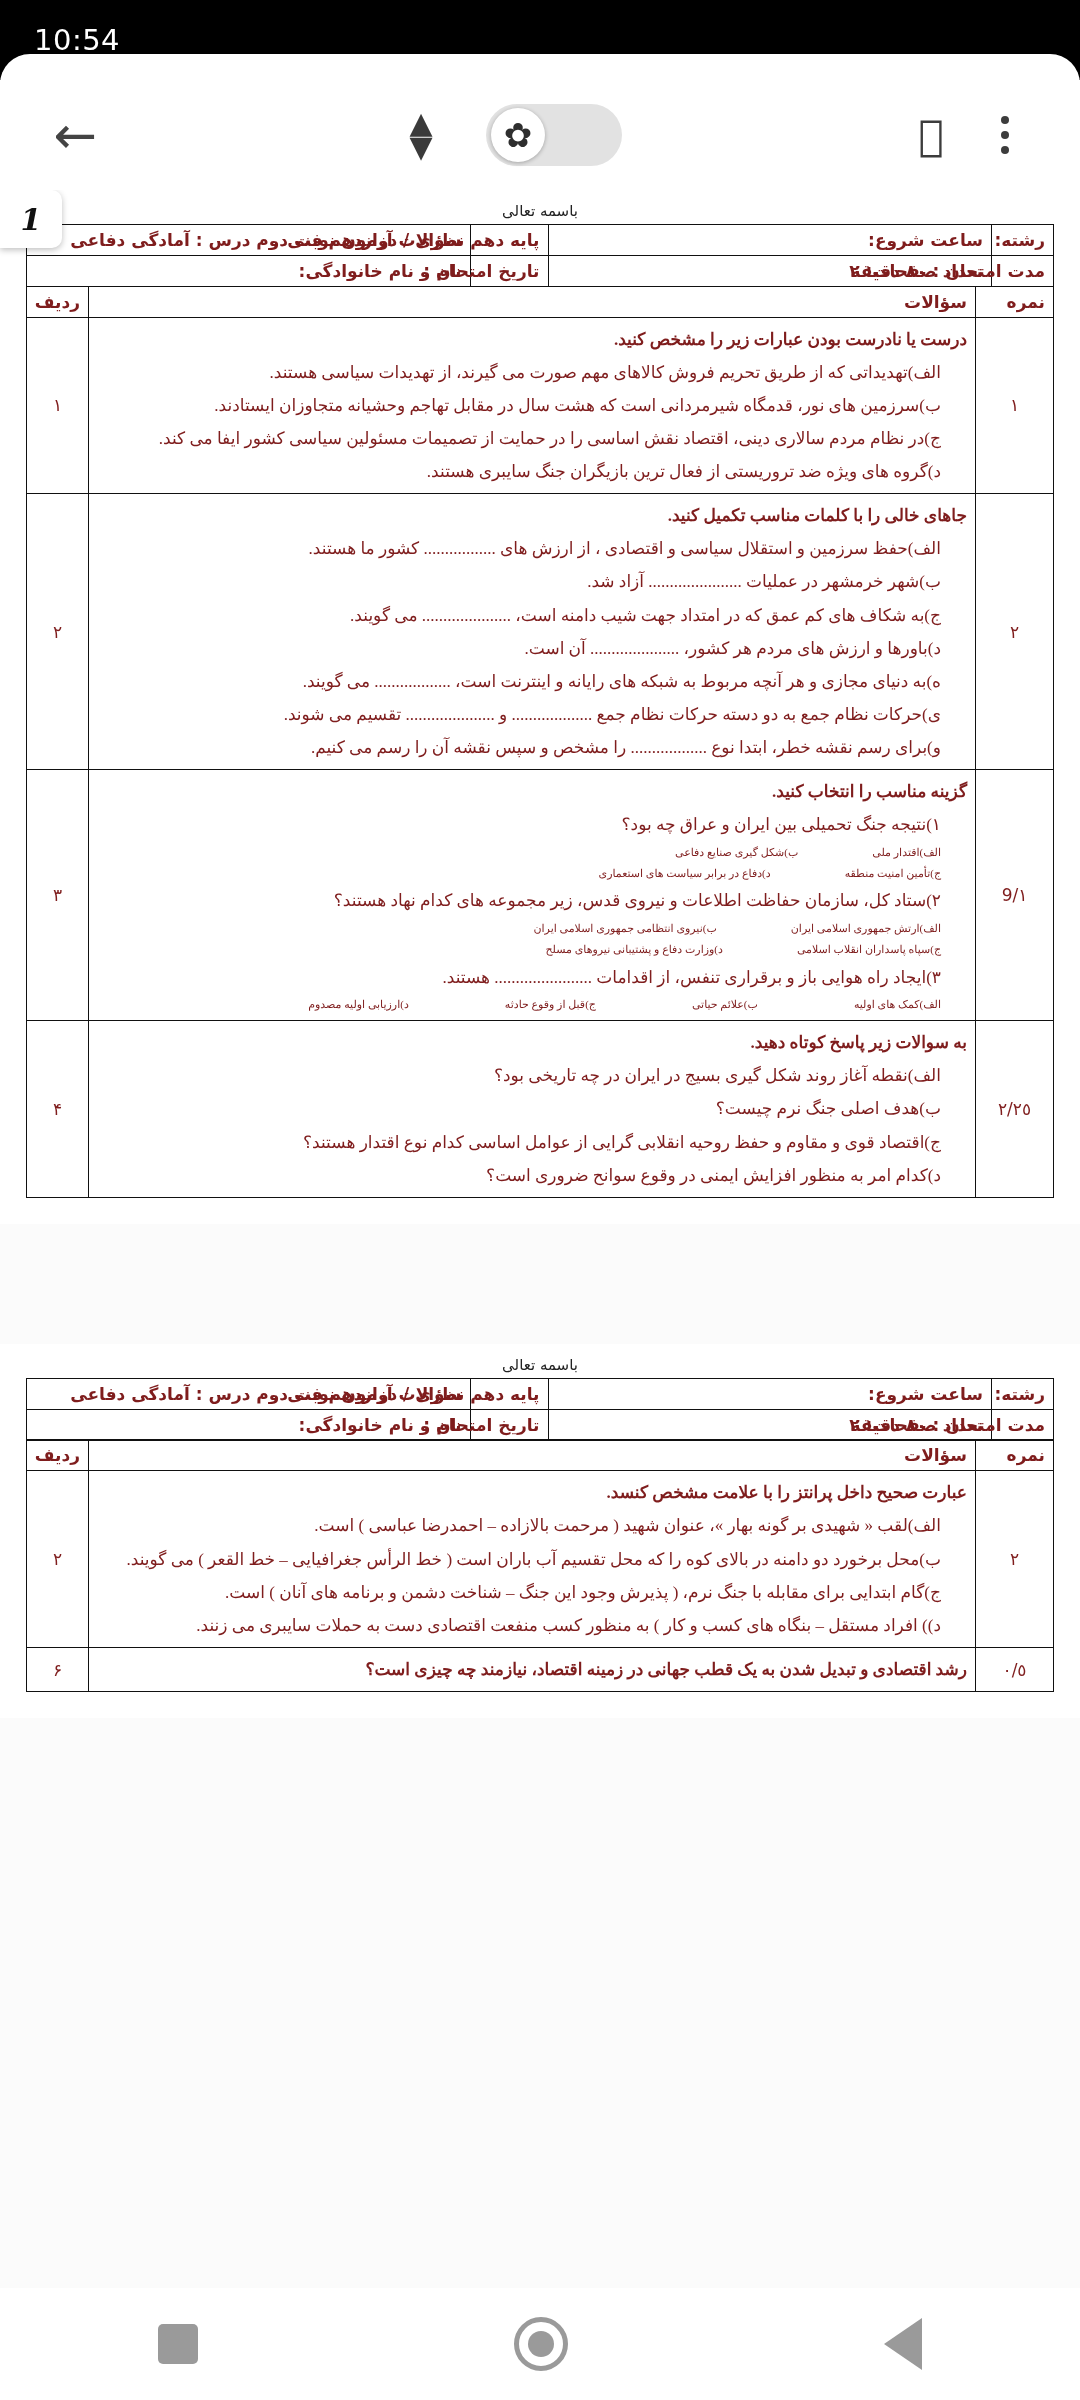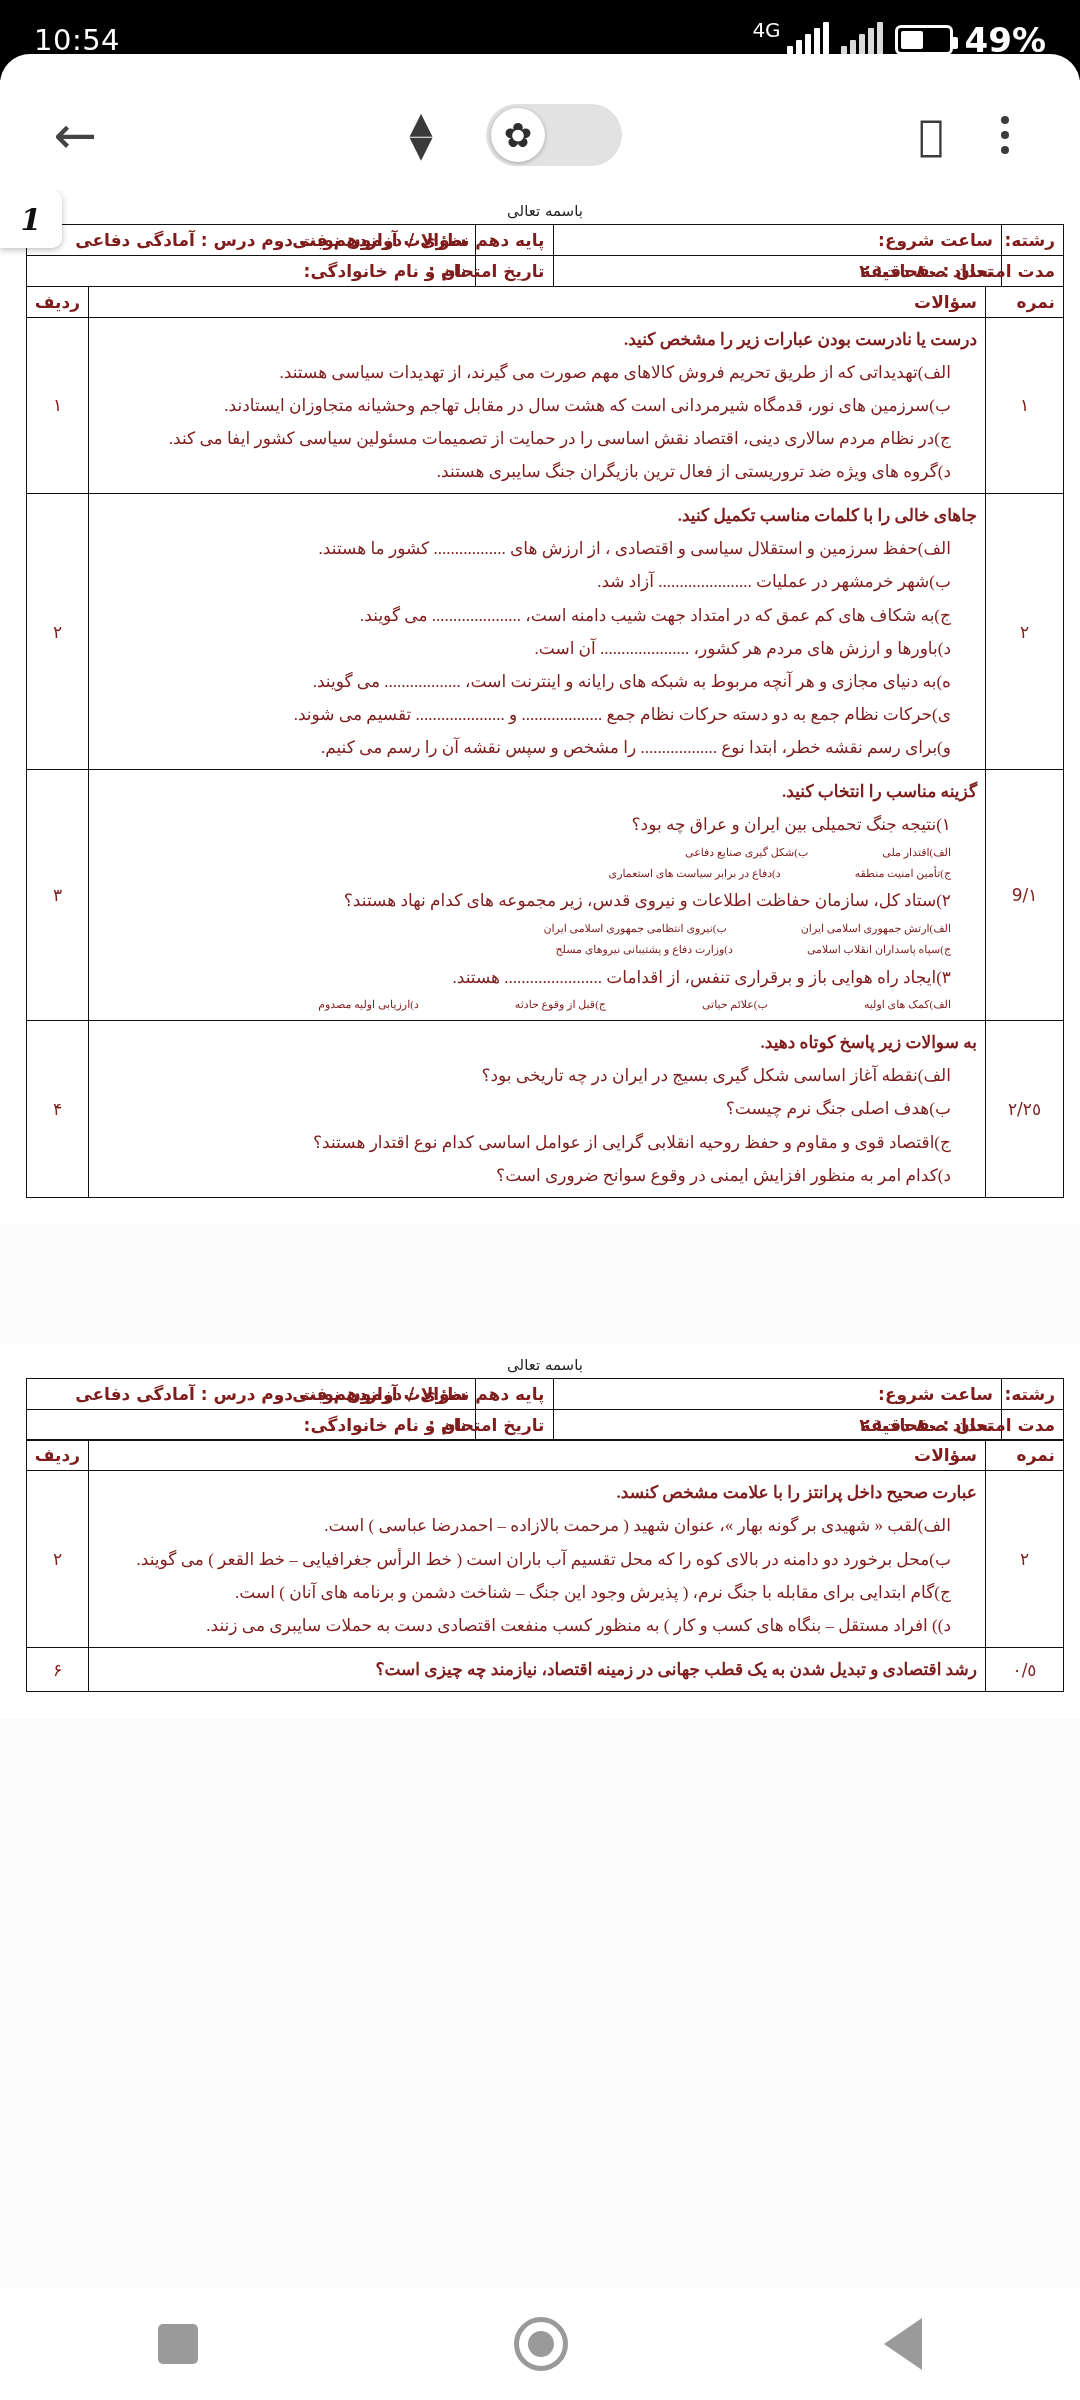--- a/index.html
+++ b/index.html
@@ -201,21 +201,21 @@
     font-weight: 700;
     font-size: 30px;
     color: #111;
     z-index: 5;
   }
 
   .sheet {
     position: relative;
     width: 1080px;
     background: #fff;
-    padding: 12px 16px 26px 26px;
+    padding: 12px 26px 26px 26px;
   }
   .bismillah {
     text-align: center;
     font-size: 15px;
     color: #222;
     margin-bottom: 4px;
   }
 
   table.exam {
     width: 100%;
@@ -300,41 +300,20 @@
     border-top: 26px solid transparent;
     border-bottom: 26px solid transparent;
     border-right: 38px solid #9a9a9a;
   }
 </style>
 </head>
 <body>
 
 <div class="statusbar">
   <div class="status-clock">10:54</div>
-  <div class="status-right">
-    <span class="net-label">4G</span>
-    <span class="bars">
-        <i></i>
-        <i></i>
-        <i></i>
-        <i></i>
-        <i></i>
-      </span>
-    <span class="bars dim">
-        <i></i>
-        <i></i>
-        <i></i>
-        <i></i>
-        <i></i>
-      </span>
-    <span class="battery">
-        <span style="width:49%"></span>
-      </span>
-    <span class="batt-pct">49%</span>
-  </div>
 </div>
 
 <div class="toolbar">
   <div class="tb-left">
     <div class="icon-btn">
         <span class="arrow-back">←</span>
       </div>
   </div>
   <div class="tb-center">
     <div class="icon-btn">
@@ -460,21 +439,21 @@
             <span>د)ارزیابی اولیه مصدوم</span>
           </div>
         </td>
         <td class="num">٣</td>
       </tr>
 
       <tr>
         <td class="score">٢/٢٥</td>
         <td class="body">
           <p class="q-head">به سوالات زیر پاسخ کوتاه دهید.</p>
-          <p class="indent">الف)نقطه آغاز اساسی شکل گیری بسیج در ایران در چه تاریخی بود؟</p>
+          <p class="indent">الف)نقطه آغاز روند شکل گیری بسیج در ایران در چه تاریخی بود؟</p>
           <p class="indent">ب)هدف اصلی جنگ نرم چیست؟</p>
           <p class="indent">ج)اقتصاد قوی و مقاوم و حفظ روحیه انقلابی گرایی از عوامل اساسی کدام نوع اقتدار هستند؟</p>
           <p class="indent">د)کدام امر به منظور افزایش ایمنی در وقوع سوانح ضروری است؟</p>
         </td>
         <td class="num">۴</td>
       </tr>
     </tbody>
       </table>
   </div>
 

